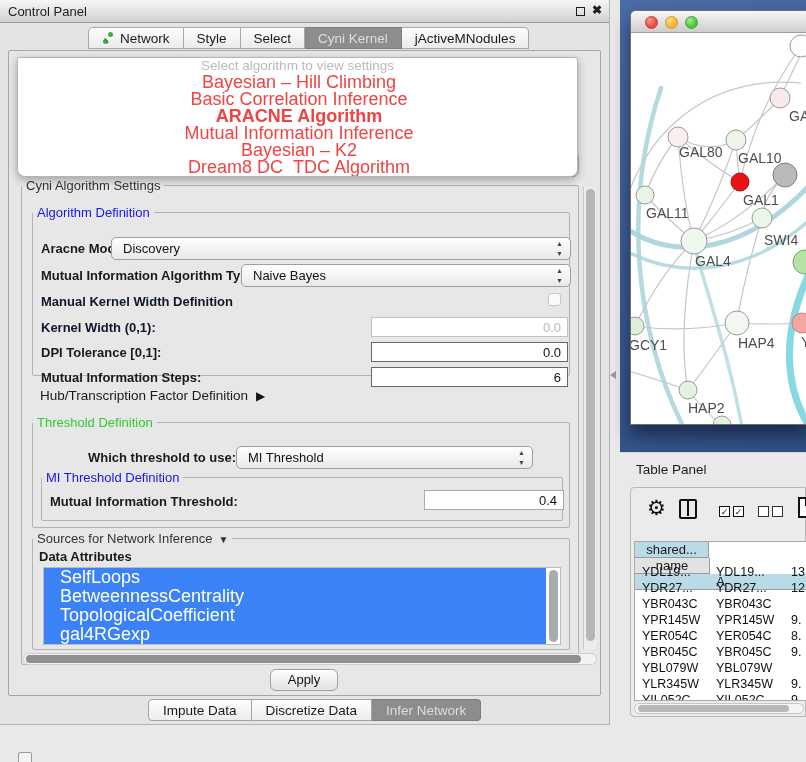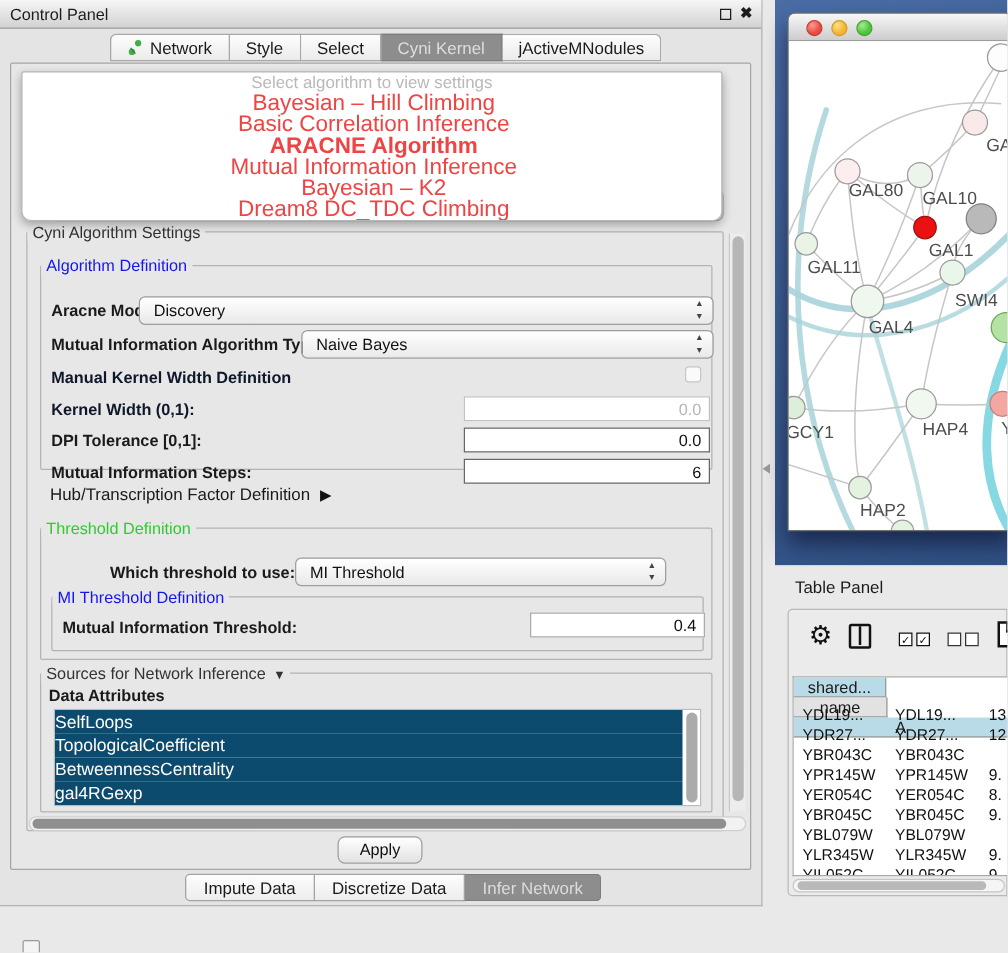--- a/index.html
+++ b/index.html
@@ -61,22 +61,22 @@
          font-size:13px; color:#111; text-align:right; padding:2px 6px 0 0; }
   .tfield.dim { border:1px solid #c2c2c2; color:#b5b5b5; }
   .cbox { position:absolute; width:13px; height:13px; border:1px solid #c6c6c6; border-radius:3px; background:#fafafa; }
 
   .hub-row { position:absolute; left:18px; top:202px; font-size:13.5px; color:#1a1a1a; }
   .tri-r { display:inline-block; margin-left:8px; font-size:12px; color:#111; }
   .tri-d { display:inline-block; margin-left:6px; font-size:10px; color:#333; }
 
   .attr-list { position:absolute; left:10px; top:28px; width:518px; height:78px;
          background:#fff; border:1px solid #bcbcbc; overflow:hidden; }
-  .attr-item { height:19px; line-height:19px; font-size:14px; color:#fff; background:#0c4a6e;
-         padding-left:0; width:calc(100% - 14px); }
+  .attr-item { height:19px; line-height:19px; font-size:18px; color:#fff; background:#3b82f6;
+         padding-left:16px; width:calc(100% - 14px); }
   .attr-vscroll { position:absolute; right:2px; top:2px; width:9px; height:72px; background:#ababab; border-radius:5px; }
 
   .hscroll { position:absolute; left:14px; top:602px; width:574px; height:12px;
          background:#f2f2f2; border:1px solid #cfcfcf; border-radius:7px; }
   .hscroll .thumb { position:absolute; left:2px; top:1px; height:8px; width:97%; background:#8f8f8f; border-radius:5px; }
   .vscroll { position:absolute; left:574px; top:136px; width:13px; height:462px;
          background:#ededed; border-left:1px solid #c8c8c8; }
   .vscroll .thumb { position:absolute; left:2px; top:2px; width:9px; height:452px; background:#b6b6b6; border-radius:5px; }
 
   .apply-btn { position:absolute; left:261px; top:618px; width:68px; height:22px;
@@ -229,22 +229,22 @@
             <span class="tfield" style="left:382px; top:12px; width:140px; border-color:#aaa;">0.4</span>
           </div>
         </div>
 
         <div class="gbox g-sources">
           <span class="gb-title"><span>Sources for Network Inference</span><span class="tri-d">▼</span></span>
           <span class="flabel" style="left:6px; top:10px;">Data Attributes</span>
           <div class="attr-list" id="attr-list">
 
           <div class="attr-item">SelfLoops</div>
+              <div class="attr-item">BetweennessCentrality</div>
               <div class="attr-item">TopologicalCoefficient</div>
-              <div class="attr-item">BetweennessCentrality</div>
               <div class="attr-item">gal4RGexp</div>
               <div class="attr-vscroll"></div>
             </div>
         </div>
       </div>
 
       <div class="hscroll">
           <div class="thumb"></div>
         </div>
       <div class="vscroll">
@@ -262,21 +262,21 @@
   </div>
 
   <div class="algo-overlay">
     <div class="algo-ph">Select algorithm to view settings</div>
     <div id="algo-items">
         <div class="algo-item">Bayesian – Hill Climbing</div>
         <div class="algo-item">Basic Correlation Inference</div>
         <div class="algo-item selected">ARACNE Algorithm</div>
         <div class="algo-item">Mutual Information Inference</div>
         <div class="algo-item">Bayesian – K2</div>
-        <div class="algo-item">Dream8 DC_TDC Climbing</div>
+        <div class="algo-item">Dream8 DC_TDC Algorithm</div>
       </div>
   </div>
 
   <div class="divider-arrow"></div>
 
   <div class="desktop"></div>
 
   <div class="net-window">
     <div class="net-titlebar">
       <span class="tl red"></span>

